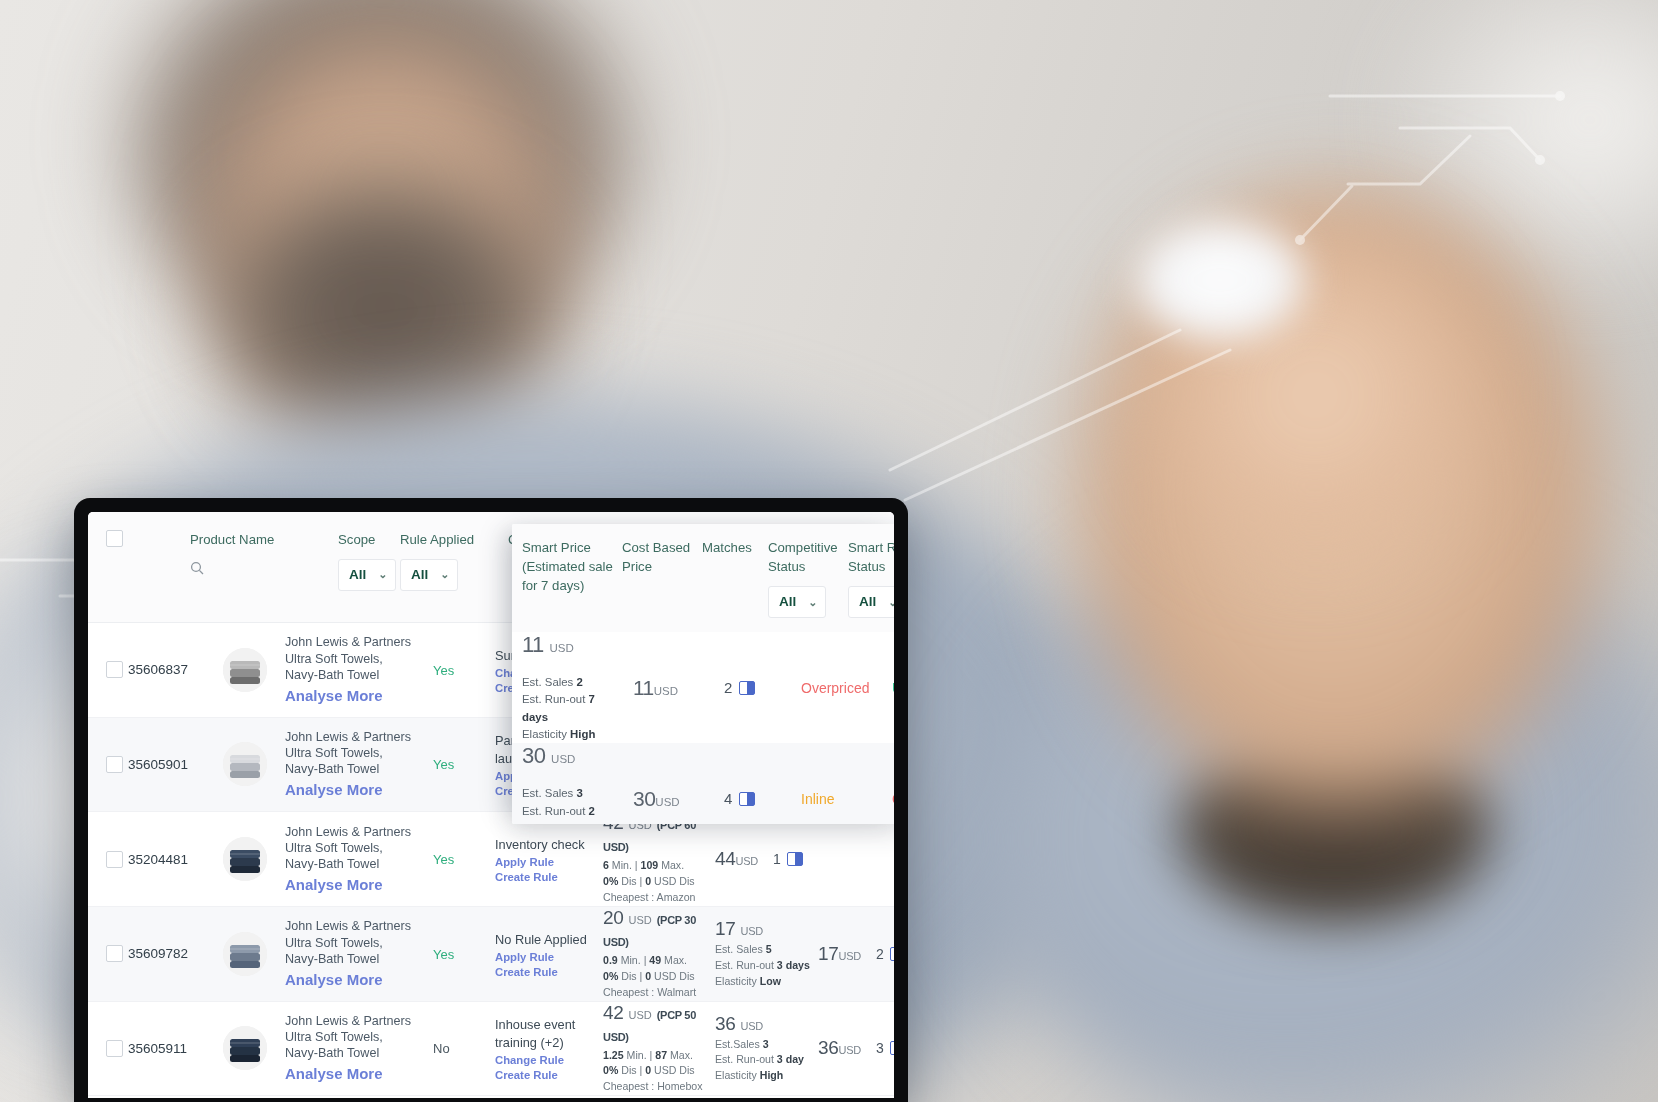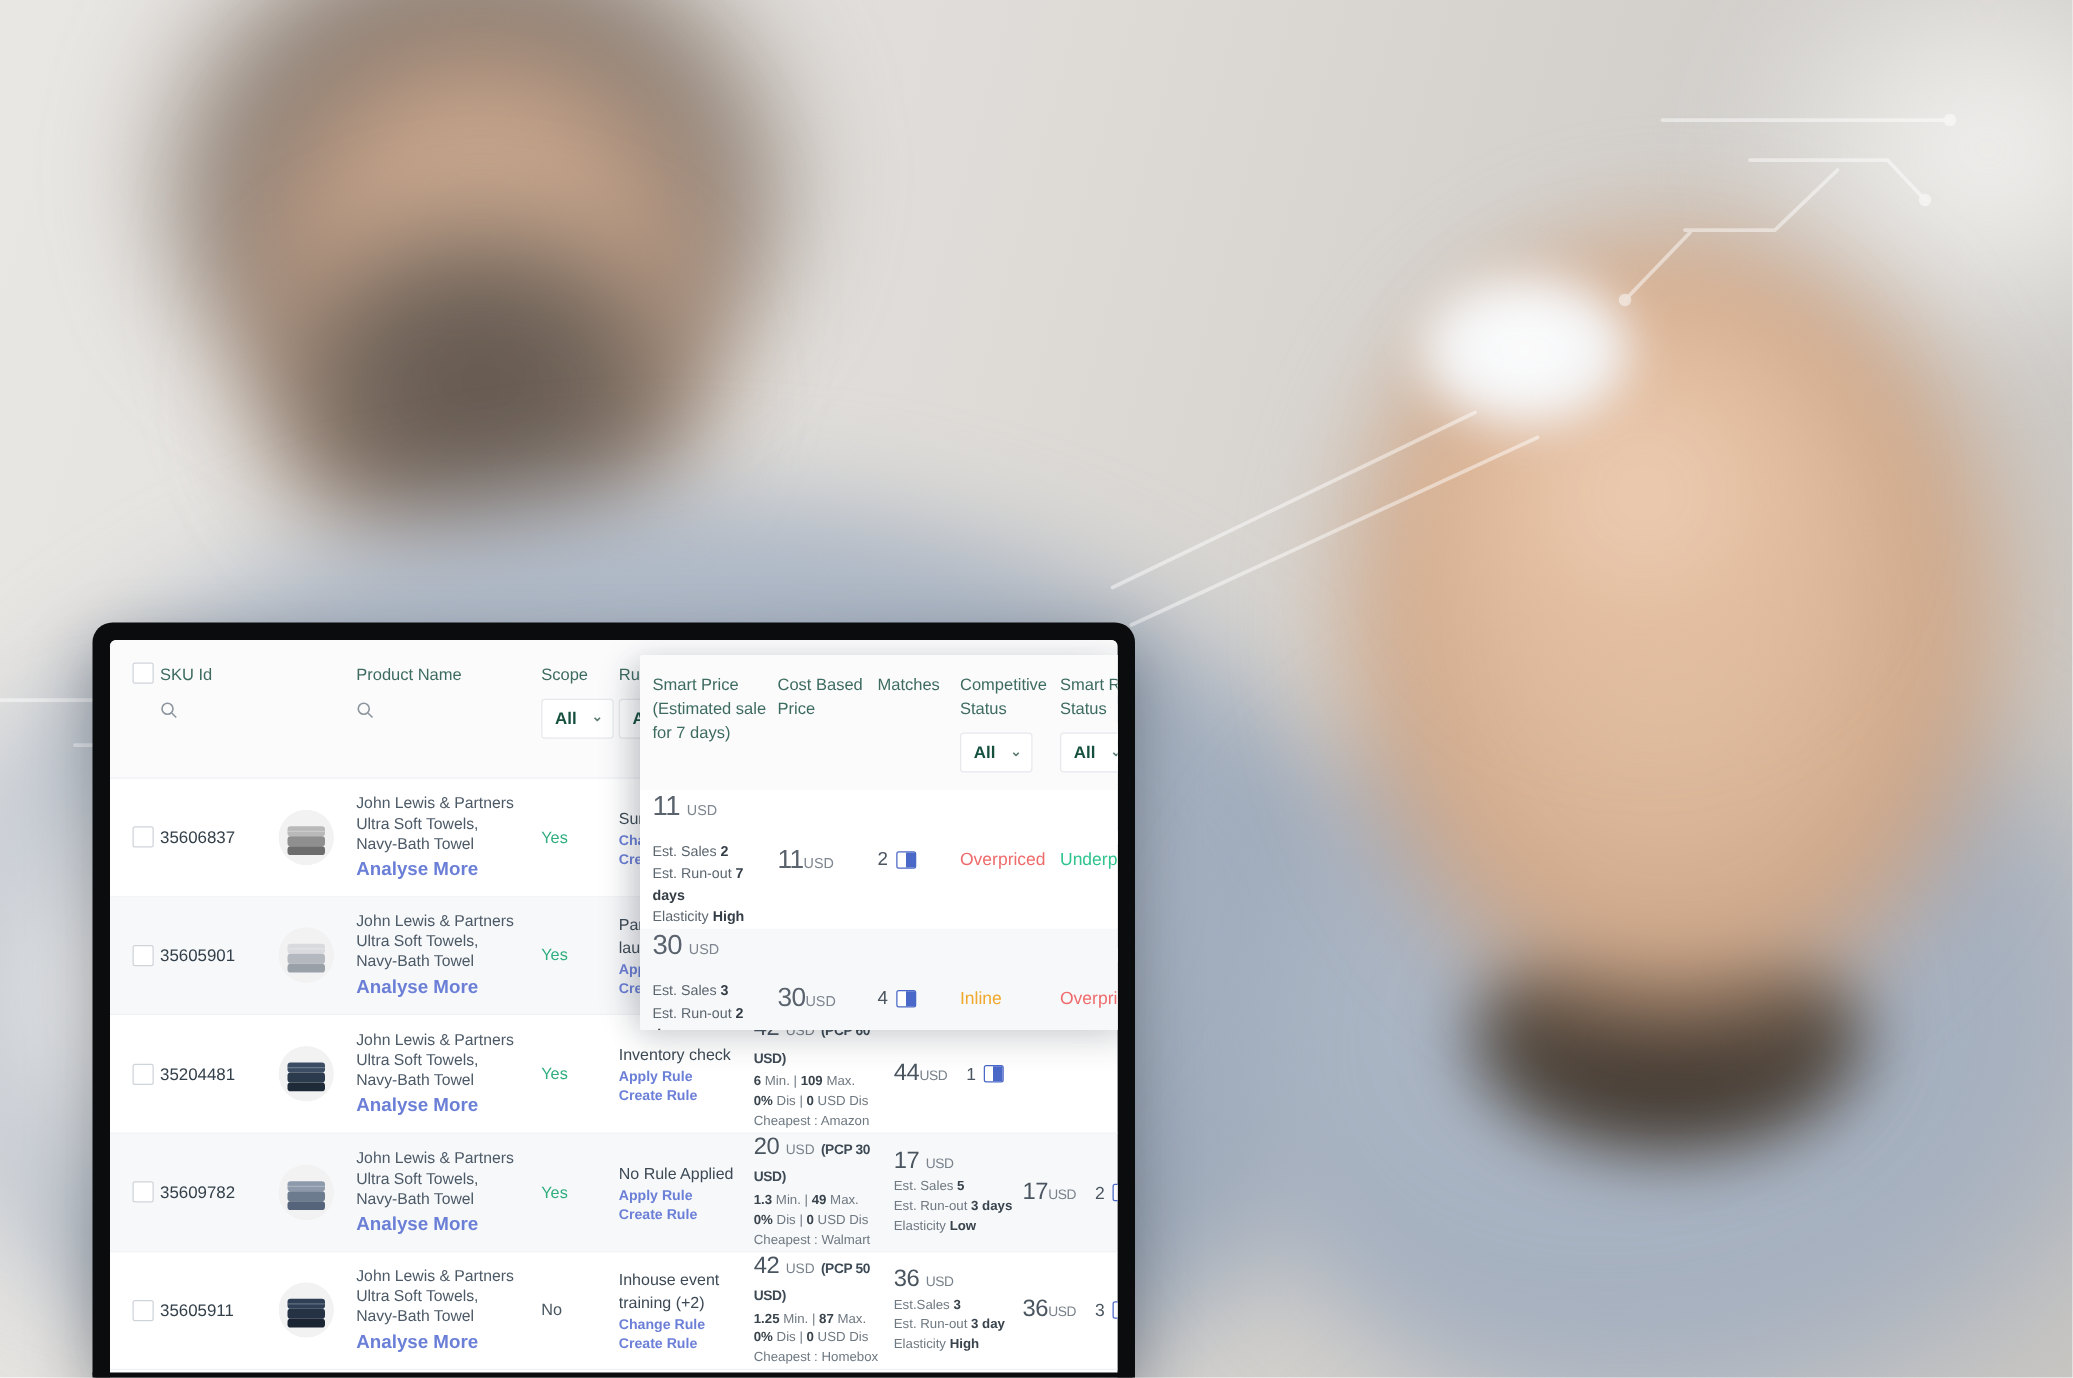--- a/index.html
+++ b/index.html
@@ -179,21 +179,21 @@
     display: flex; padding: 14px 0 10px 10px;
     background: #fbfbfc; min-height: 108px;
   }
   .ovth { font-size: 13.2px; color: #3d6b60; line-height: 1.45; padding-right: 8px; }
   .ov-c-sp    { width: 100px; flex:none; }
   .ov-c-cbp   { width: 80px;  flex:none; }
   .ov-c-match { width: 66px;  flex:none; }
   .ov-c-comp  { width: 80px;  flex:none; }
   .ov-c-smart { width: 80px;  flex:none; }
 
-  .ov-row { display:flex; align-items:center; min-height: 100px; padding-left: 10px; }
+  .ov-row { display:flex; align-items:center; min-height: 100px; padding-left: 10px; gap: 11px; }
   .ov-row.odd { background:#fff; }
   .ov-row.even{ background:#f7f8fa; }
 
   .ov-sp-main { font-size: 22px; color:#5a636d; letter-spacing:-.5px; }
   .ov-sp-main .u { font-size:11.5px; color:#7e868f; letter-spacing:0; }
   .ov-sp-sub { font-size: 11.4px; color:#5c666f; line-height: 1.52; margin-top: 16px; }
   .ov-sp-sub b { color:#343d46; }
   .ov-price { font-size: 21px; color:#5a636d; letter-spacing:-.5px; }
   .ov-price .u { font-size: 11.5px; color:#7e868f; letter-spacing:0; }
   .ov-match { font-size: 15px; color:#4a5560; display:flex; align-items:center; gap:7px; }
@@ -243,29 +243,20 @@
   </div>
 </div>
 
 <div id="device">
   <div id="screen">
 
     <div class="thead">
       <div class="th c-chk">
         <div class="chk"></div>
       </div>
-      <div class="th c-sku">
-        <span>SKU Id</span>
-        <span class="search-ico">
-          <svg width="14" height="14" viewBox="0 0 14 14" fill="none" stroke="#8d969e" stroke-width="1.3">
-            <circle cx="6" cy="6" r="4.4"></circle>
-              <path d="M9.4 9.4 L13 13"></path>
-          </svg>
-        </span>
-      </div>
       <div class="th c-img"></div>
       <div class="th c-name">
         <span>Product Name</span>
         <span class="search-ico">
           <svg width="14" height="14" viewBox="0 0 14 14" fill="none" stroke="#8d969e" stroke-width="1.3">
             <circle cx="6" cy="6" r="4.4"></circle>
               <path d="M9.4 9.4 L13 13"></path>
           </svg>
         </span>
       </div>
@@ -415,21 +406,21 @@
                 <rect x="7" y="29" width="30" height="7" rx="2.5" fill="#55647a"></rect>
                 <path d="M7 17 H37" stroke="rgba(255,255,255,.25)" stroke-width="1"></path>
               </svg>
             </div>
           </div>
           <div class="c-name pname">John Lewis &amp; Partners<br>Ultra Soft Towels,<br>Navy-Bath Towel<span class="link">Analyse More</span></div>
           <div class="c-scope"><span class="scope-yes">Yes</span></div>
           <div class="c-rule"><span class="rule-name">No Rule Applied</span><span class="rule-link">Apply Rule</span><span class="rule-link">Create Rule</span></div>
           <div class="c-cbp">
             <div class="price-main">20 <span class="u">USD</span> <span class="pcp">(PCP 30 USD)</span></div>
-            <div class="price-sub"><b>1.3</b> Min. | <b>49</b> Max.<br><b>0%</b> Dis | <b>0</b> USD Dis<br>Cheapest : Walmart</div>
+            <div class="price-sub"><b>0.9</b> Min. | <b>49</b> Max.<br><b>0%</b> Dis | <b>0</b> USD Dis<br>Cheapest : Walmart</div>
           </div>
           <div class="c-sp">
             <div class="sp-main">17 <span class="u">USD</span></div>
             <div class="price-sub">Est. Sales <b>5</b><br>Est. Run-out <b>3 days</b><br>Elasticity <b>Low</b></div>
           </div>
           <div class="c-match">
             <div class="sp-main">17<span class="u">USD</span></div>
           </div>
           <div class="c-comp" style="width:56px">
             <div class="matches">2<span class="mbar"></span></div>

